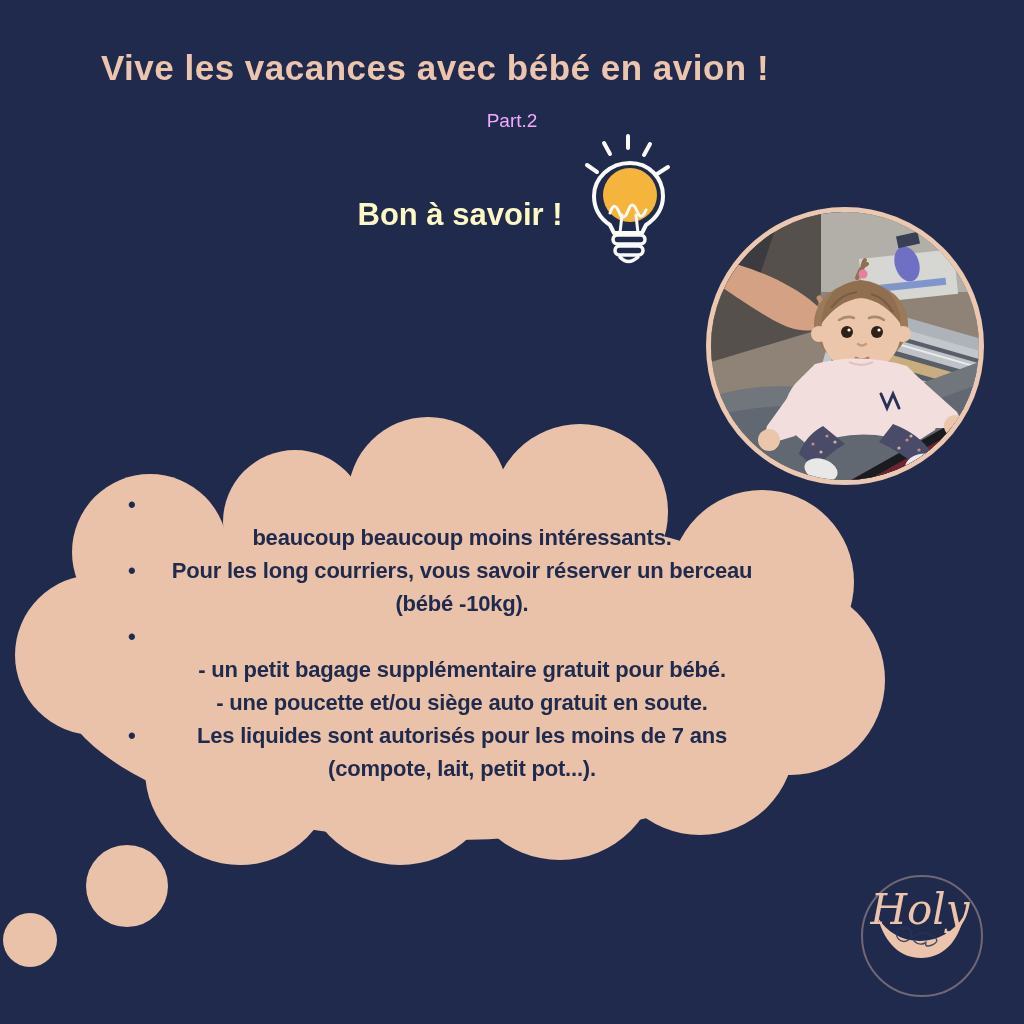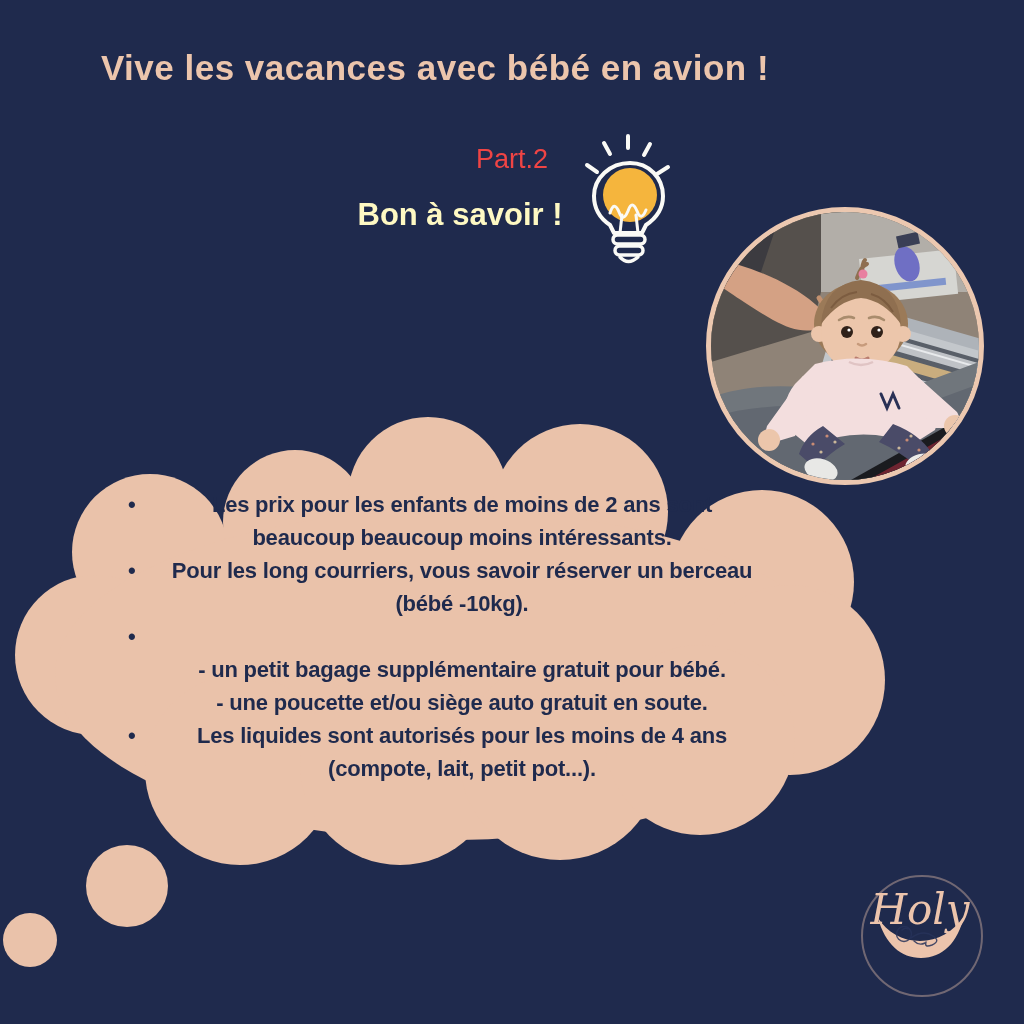--- a/index.html
+++ b/index.html
@@ -8,22 +8,22 @@
     background:#1F2A4D;
     font-family:"Liberation Sans", sans-serif;
   }
   .abs{position:absolute;}
   
   .title{
     left:0;top:48px;width:870px;text-align:center;
     color:#ECC5AC;font-size:35px;font-weight:700;letter-spacing:.5px;
   }
   .part{
-    left:0;top:144px;width:1024px;text-align:center;
-    color:#ef4444;font-size:27px;font-weight:400;
+    left:0;top:110px;width:1024px;text-align:center;
+    color:#f0abfc;font-size:19px;font-weight:400;
   }
   .callout{
     left:0;top:197px;width:920px;text-align:center;
     color:#fef9c3;font-size:31px;font-weight:700;
   }
   
   .bulb{left:578px;top:133px;width:100px;height:140px;}
   
   .photo{
     left:706px;top:207px;width:268px;height:268px;border-radius:50%;
@@ -163,21 +163,20 @@
     <circle cx="560" cy="760" r="100"></circle>
     <circle cx="700" cy="740" r="95"></circle>
     <circle cx="127" cy="886" r="41"></circle>
     <circle cx="30" cy="940" r="27"></circle>
   </g>
 </svg>
 
 <div class="abs bubble-text">
   <div class="line">
     <span class="bullet">•</span>
-    <span>Les prix pour les enfants de moins de 2 ans sont</span>
   </div>
   <div class="line">
     <span>beaucoup beaucoup moins intéressants.</span>
   </div>
   <div class="line">
     <span class="bullet">•</span>
     <span>Pour les long courriers, vous savoir réserver un berceau</span>
   </div>
   <div class="line">
     <span>(bébé -10kg).</span>
@@ -186,21 +185,21 @@
     <span class="bullet">•</span>
   </div>
   <div class="line">
     <span>- un petit bagage supplémentaire gratuit pour bébé.</span>
   </div>
   <div class="line">
     <span>- une poucette et/ou siège auto gratuit en soute.</span>
   </div>
   <div class="line">
     <span class="bullet">•</span>
-    <span>Les liquides sont autorisés pour les moins de 4 ans</span>
+    <span>Les liquides sont autorisés pour les moins de 7 ans</span>
   </div>
   <div class="line">
     <span>(compote, lait, petit pot...).</span>
   </div>
 </div>
 
 <svg class="abs logo" viewBox="0 0 140 140">
   <circle cx="70" cy="68" r="60" fill="none" stroke="#ECC4AC" stroke-opacity="0.4" stroke-width="2"></circle>
   <path d="M26,50 C33,76 49,90 69,90 C91,90 106,74 112,48 C101,64 86,73 68,73 C50,73 35,64 26,50 Z" fill="#ECC4AC"></path>
   <text x="68" y="56" text-anchor="middle" fill="#ECC4AC" font-family="DejaVu Serif, serif" font-style="italic" font-size="42">Holy</text>

